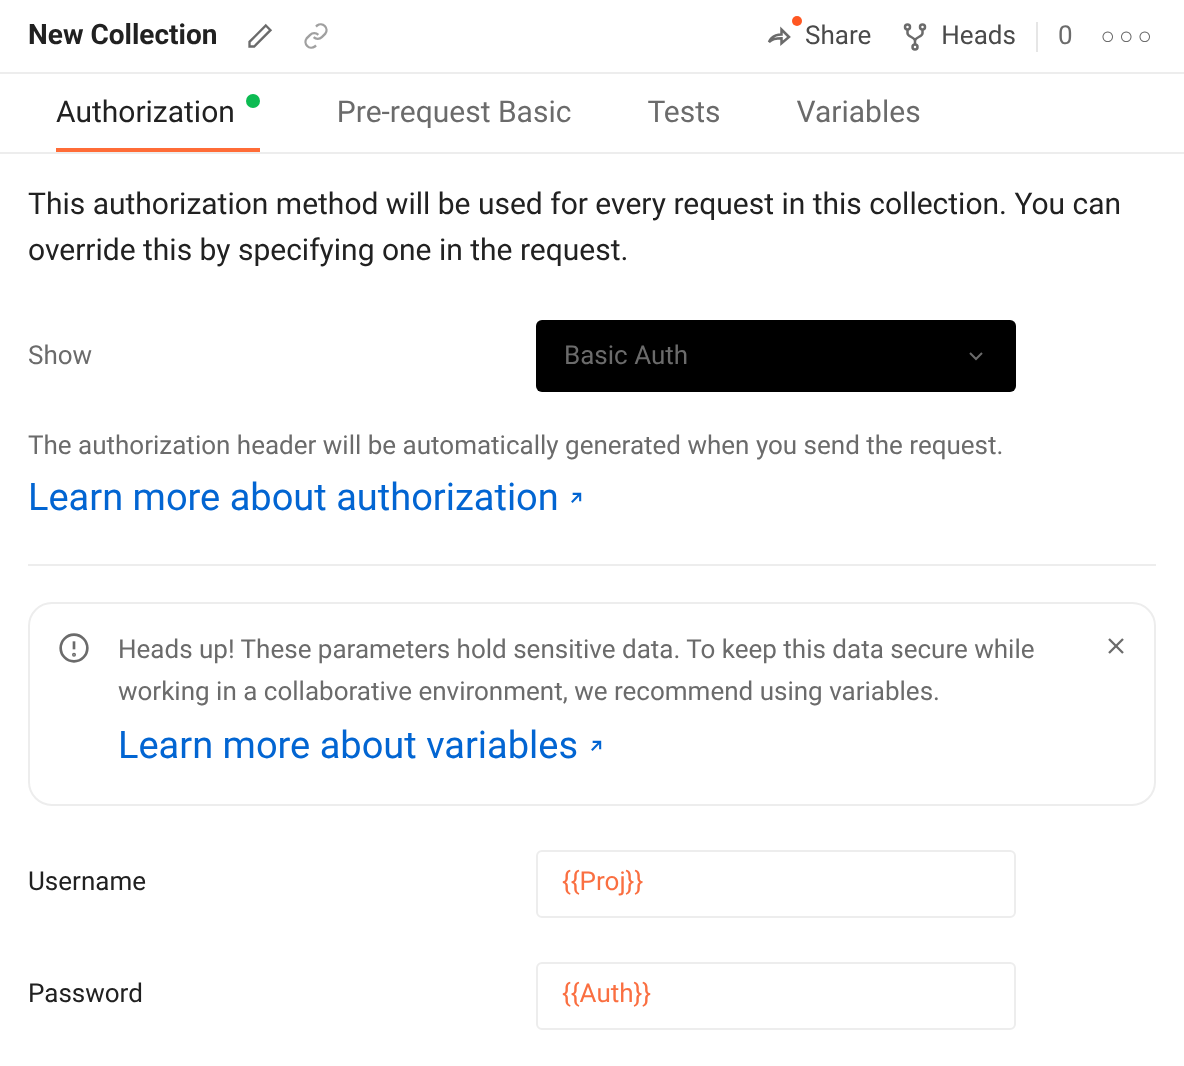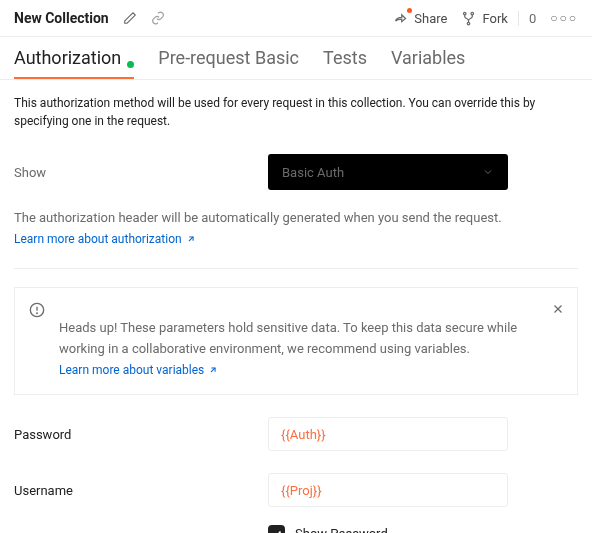--- a/index.html
+++ b/index.html
@@ -71,44 +71,45 @@
     display: flex;
     gap: 24px;
     padding: 0 14px;
     border-bottom: 1px solid #ededed;
     border-top: 1px solid #ededed;
     margin-top: 0px;
   }
   .tab {
     padding: 10px 0 9px 0;
     color: #6b6b6b;
-    font-size: 18px;
+    font-size: 15px;
     cursor: pointer;
     border-bottom: 2px solid transparent;
     display: inline-flex;
-    align-items: flex-end;
+    align-items: flex-start;
     gap: 6px;
+    margin-left: 14px;
   }
   .tab.active {
     color: #212121;
     border-bottom: 2px solid #ff6c37;
   }
   .tab .green-dot {
     width: 7px; height: 7px;
     background: #0cbb52;
     border-radius: 50%;
     display: inline-block;
   }
 
   .main {
     padding: 14px 14px 20px 14px;
   }
   .desc {
     color: #212121;
-    font-size: 12px;
+    font-size: 15px;
     line-height: 1.5;
     margin-bottom: 24px;
   }
   .row {
     display: flex;
     align-items: center;
     margin-bottom: 20px;
   }
   .label {
     width: 254px;
@@ -128,34 +129,34 @@
     cursor: pointer;
     max-width: 240px;
   }
   .auto-note {
     color: #6b6b6b;
     font-size: 13px;
     margin-bottom: 6px;
   }
   .link {
     color: #0265d2;
-    font-size: 12px;
+    font-size: 19px;
     cursor: pointer;
     display: inline-flex;
     align-items: center;
     gap: 4px;
   }
   .divider {
     border-top: 1px solid #ededed;
     margin: 22px 0 18px 0;
   }
   .alert {
     border: 1px solid #ededed;
-    border-radius: 0;
-    padding: 30px 40px 14px 44px;
+    border-radius: 12px;
+    padding: 14px 40px 14px 44px;
     position: relative;
     color: #6b6b6b;
     font-size: 13px;
     line-height: 1.6;
   }
   .alert .alert-icon {
     position: absolute;
     left: 14px; top: 14px;
   }
   .alert .close-icon {
@@ -231,21 +232,21 @@
     </span>
     <span class="fork-btn">
       <span>
         <svg width="15" height="15" viewBox="0 0 24 24" fill="none" stroke="#6b6b6b" stroke-width="2">
             <circle cx="6" cy="4" r="2"></circle>
             <circle cx="18" cy="4" r="2"></circle>
             <circle cx="12" cy="20" r="2"></circle>
             <path d="M6 6v3c0 3 6 3 6 6v3M18 6v3c0 3-6 3-6 6"></path>
           </svg>
       </span>
-      <span>Fork</span>
+      <span>Heads</span>
       <span class="fork-count">0</span>
     </span>
     <span class="more-dots">○○○</span>
   </div>
 </div>
 
 <div class="tabs">
   <div class="tab active">
     <span>Authorization</span>
     <span class="green-dot"></span>
@@ -309,27 +310,27 @@
     </span>
     <span class="close-icon">
       <svg width="14" height="14" viewBox="0 0 24 24" fill="none" stroke="#6b6b6b" stroke-width="2">
           <line x1="6" y1="6" x2="18" y2="18"></line>
           <line x1="6" y1="18" x2="18" y2="6"></line>
         </svg>
     </span>
   </div>
 
   <div class="form-row">
+    <div class="form-label">Username</div>
+    <input class="input" type="text" value="{{Proj}}" style="">
+  </div>
+
+  <div class="form-row">
     <div class="form-label">Password</div>
     <input class="input" type="text" value="{{Auth}}" style="">
-  </div>
-
-  <div class="form-row">
-    <div class="form-label">Username</div>
-    <input class="input" type="text" value="{{Proj}}" style="">
   </div>
 
   <div class="checkbox-row">
     <span class="checkbox">
       <svg width="12" height="12" viewBox="0 0 24 24" fill="none" stroke="#fff" stroke-width="3.5">
           <polyline points="5 13 10 18 19 7"></polyline>
         </svg>
     </span>
     <span>Show Password</span>
   </div>

